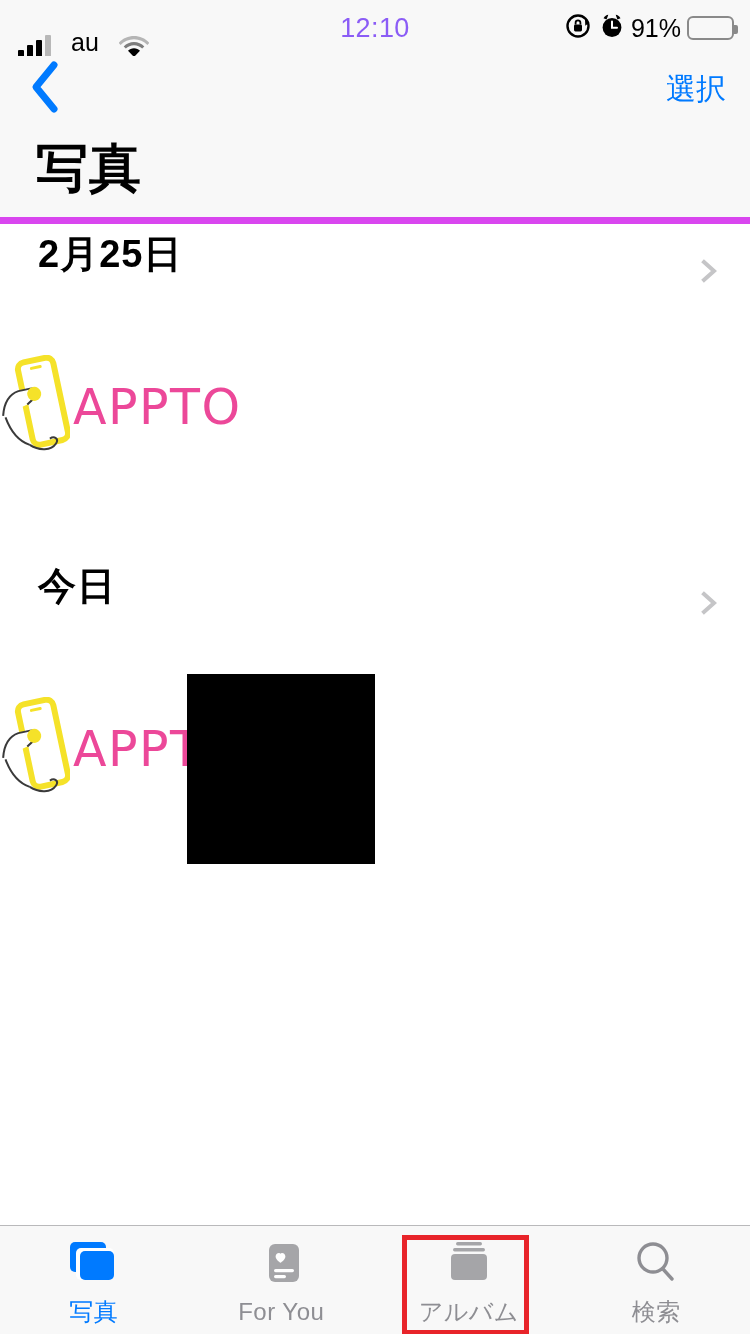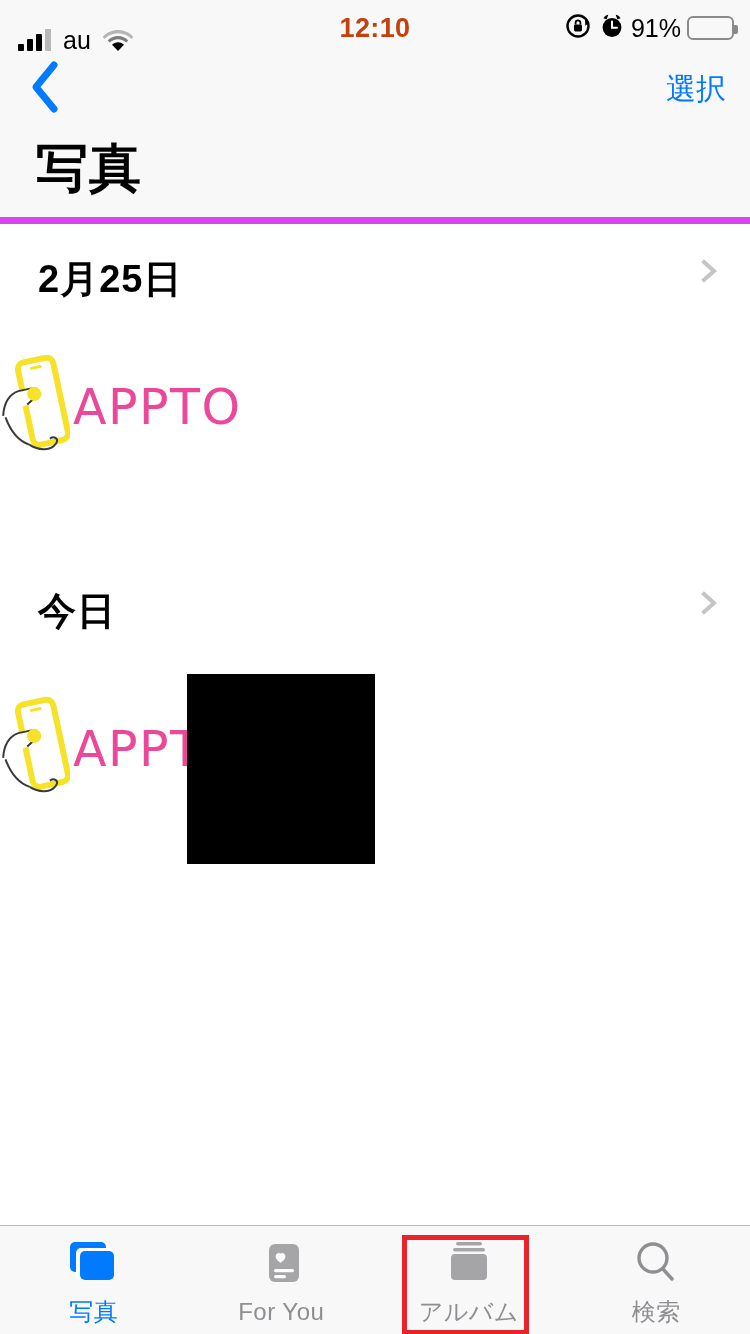--- a/index.html
+++ b/index.html
@@ -10,34 +10,34 @@
     overflow:hidden;
   }
   .screen { position:relative; width:750px; height:1334px; background:#ffffff; }
 
   
   .status-bar{
     position:absolute; top:0; left:0; width:750px; height:56px;
     background:#f8f8f8;
     display:flex; align-items:center;
   }
-  .status-left{ position:absolute; left:18px; top:12px; height:56px; display:flex; align-items:center; gap:12px; }
+  .status-left{ position:absolute; left:18px; top:1px; height:56px; display:flex; align-items:flex-end; gap:20px; }
   .signal-bars{ display:flex; align-items:flex-end; gap:3px; height:22px; }
   .signal-bars i{ display:block; width:6px; background:#000; border-radius:1px; }
   .signal-bars i:nth-child(1){ height:7px; }
   .signal-bars i:nth-child(2){ height:12px; }
   .signal-bars i:nth-child(3){ height:17px; }
   .signal-bars i:nth-child(4){ height:22px; background:#b8b8b8; }
   .carrier{ font-size:25px; color:#000; letter-spacing:0px; }
   .wifi{ width:30px; height:22px; position:relative; }
 
   .status-center{
     position:absolute; left:0; top:0; width:750px; height:56px;
     display:flex; align-items:center; justify-content:center;
-    font-size:27px; font-weight:700; color:#c2410c; letter-spacing:0.4px;
+    font-size:27px; font-weight:400; color:#8b5cf6; letter-spacing:0.4px;
   }
   .status-right{
     position:absolute; right:16px; top:0; height:56px;
     display:flex; align-items:center; gap:6px;
   }
   .battery-pct{ font-size:25px; color:#000; }
   .battery{
     width:47px; height:24px; border:2px solid #8a8a8a; border-radius:6px;
     position:relative; padding:2px;
   }
@@ -64,22 +64,22 @@
     position:absolute; left:36px; top:78px;
     font-size:52px; font-weight:700; color:#000; letter-spacing:1px;
   }
 
   
   .content{
     position:absolute; top:225px; left:0; width:750px; bottom:110px;
     background:#fff; overflow:hidden;
   }
   .section-header{
-    position:relative; height:92px; display:flex; align-items:center;
-    padding:16px 0 0 38px; cursor:pointer;
+    position:relative; height:92px; display:flex; 
+    padding:4px 0 0 38px; cursor:pointer;
   }
   .section-title{ font-size:38px; font-weight:700; color:#000; letter-spacing:1px; }
   .chevron-right{
     position:absolute; right:30px; top:50%; transform:translateY(-50%);
     width:24px; height:24px;
   }
 
   .photo-row{ position:relative; height:190px; }
 
   

